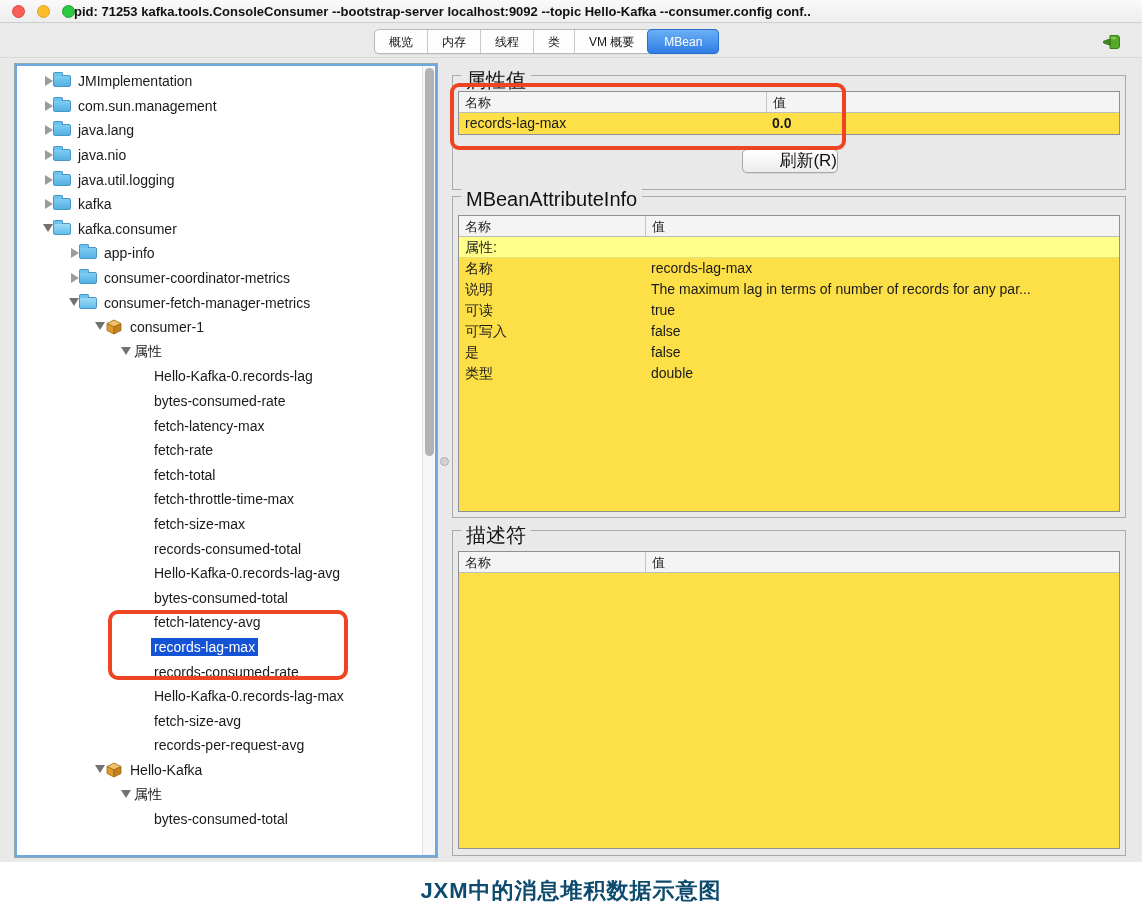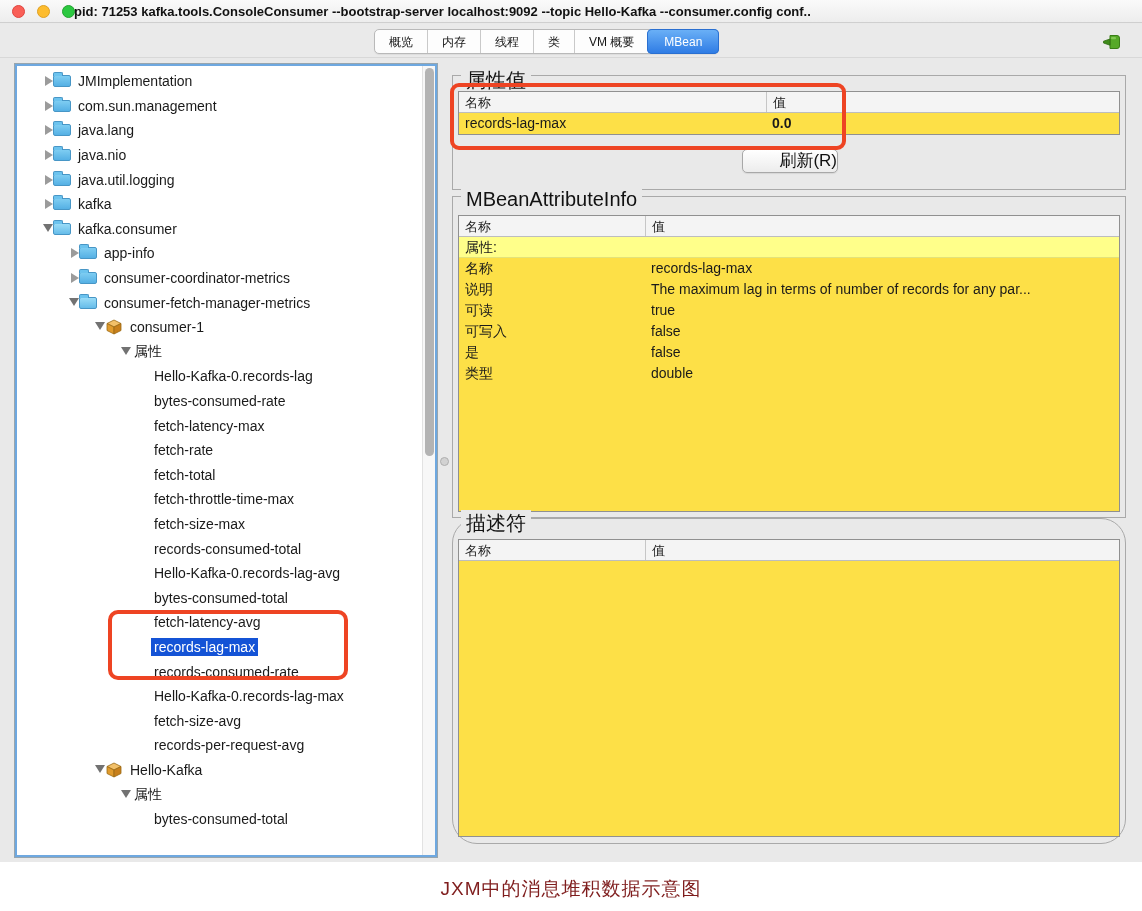--- a/index.html
+++ b/index.html
@@ -63,21 +63,21 @@
   
   .divider-dot { position:absolute; left:440px; top:457px; width:9px; height:9px; border-radius:50%;
                  background:#d2d2d2; border:1px solid #aeaeae; }
 
   
   .group { position:absolute; border:1px solid #a9a9a9; background:#e9e9e9; }
   .group-title { position:absolute; top:-9px; left:8px; background:#e9e9e9; padding:0 5px;
                  font-size:20px; color:#111; }
   .g1 { left:452px; top:75px;  width:674px; height:115px; }
   .g2 { left:452px; top:196px; width:674px; height:322px; }
-  .g3 { left:452px; top:518px; width:674px; height:326px;border-radius:25px; }
+  .g3 { left:452px; top:530px; width:674px; height:326px; }
 
   .tbl { position:absolute; left:5px; right:5px; border:1px solid #909090; background:#fde047; overflow:hidden; }
   .g1 .tbl { top:15px; height:44px; }
   .g2 .tbl { top:18px; bottom:5px; }
   .g3 .tbl { top:20px; bottom:6px; }
   .hdr { display:flex; height:21px; background:#f4f4f4; border-bottom:1px solid #bdbdbd;
          font-size:13px; color:#222; }
   .hdr .c2 { border-left:1px solid #c6c6c6; }
   .c1 { padding:2px 6px; flex:0 0 auto; overflow:hidden; white-space:nowrap; }
   .c2 { padding:2px 6px; flex:1 1 auto; overflow:hidden; white-space:nowrap; }
@@ -91,21 +91,21 @@
       font-size:17px; color:#111; text-align:right; line-height:22px;
       box-shadow:0 1px 1px rgba(0,0,0,.08); font-family:inherit; }
 
   
   .annotation { position:absolute; border:4px solid var(--annotation-red); pointer-events:none; z-index:6; }
   .anno-table { left:450px; top:83px; width:396px; height:67px; border-radius:9px; }
   .anno-tree  { left:108px; top:610px; width:240px; height:70px; border-radius:10px; }
 
   
   .caption { position:absolute; left:0; top:876px; width:100%; text-align:center;
-             font-size:19px; color:#7f1d1d; letter-spacing:1px; }
+             font-size:22px; color:#0c4a6e; letter-spacing:1px;font-weight:bold; }
 </style>
 </head>
 <body>
 
 <div class="page">
   <div class="window">
 
     <div class="titlebar">
       <span class="light red"></span>
       <span class="light yellow"></span>

